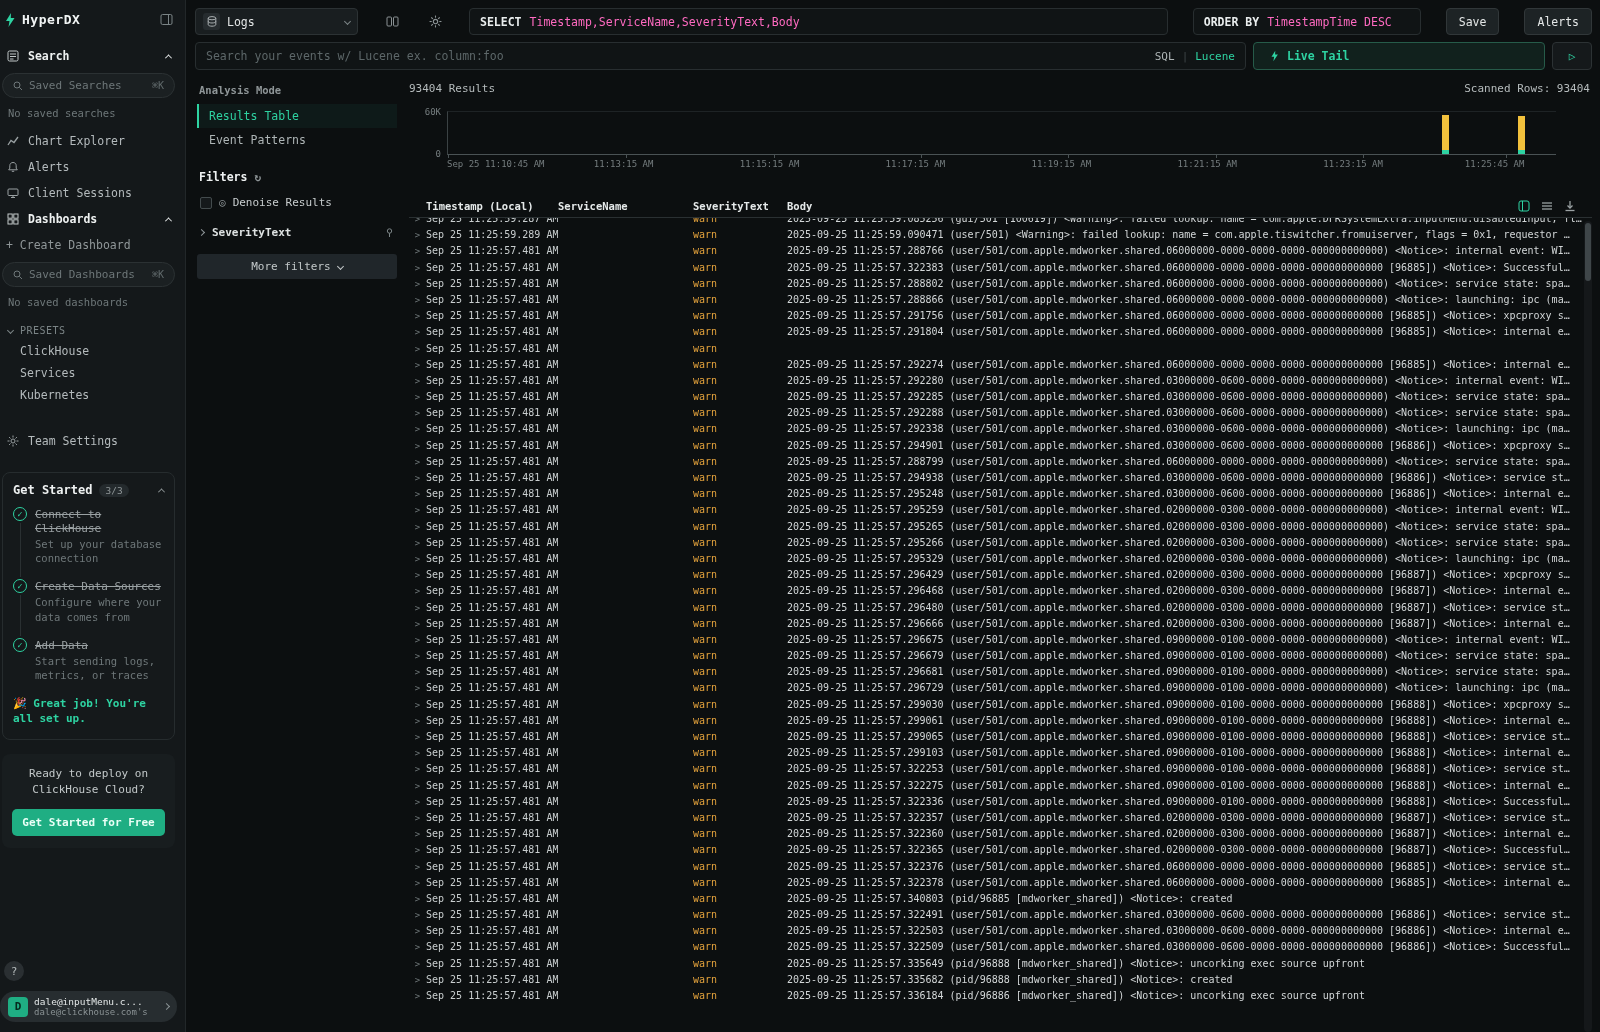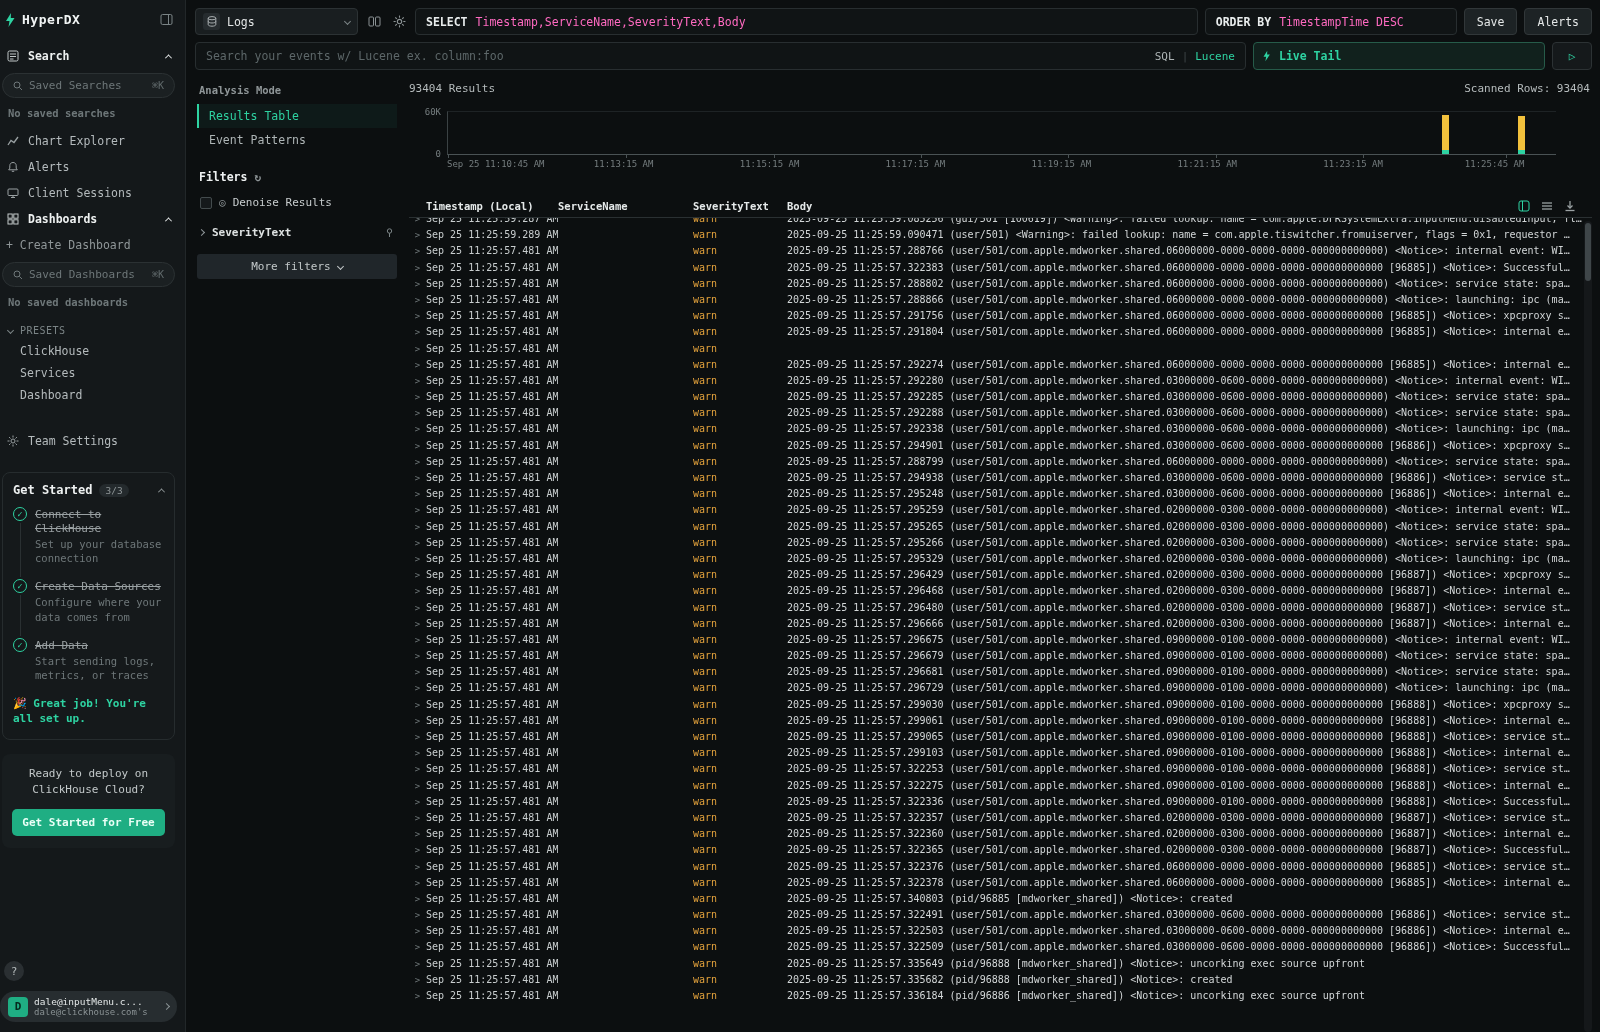--- a/index.html
+++ b/index.html
@@ -29,21 +29,21 @@
   .chev.up { transform:rotate(-135deg) translate(-1px,-1px); }
   .chev.down { transform:rotate(45deg); }
   .chev.right { transform:rotate(-45deg); }
   .ml-auto { margin-left:auto; }
   .pill {
     display:flex; align-items:center; gap:6px; margin:4px 2px;
     background:#1b2022; border:1px solid #2b3133; border-radius:14px;
     padding:5px 10px; color:#6e7779; font-size:11px;
   }
   .pill .kbd { margin-left:auto; color:#60696b; font-size:10px; }
-  .hint { color:#6e7779; font-size:10.5px; padding:5px 8px 9px 8px;font-weight:bold; }
+  .hint { color:#6e7779; font-size:10.5px; padding:5px 8px 9px 8px; }
   .presets-h { display:flex; align-items:center; gap:7px; color:#7b8486; font-size:10px; padding:8px 8px 4px 8px; letter-spacing:0.5px; }
   .preset-item { padding:4px 8px 4px 20px; color:#b4babc; font-size:11.5px; }
   .gs-card { border:1px solid #262c2e; border-radius:8px; padding:10px 10px 12px 10px; margin:18px 2px 0 2px; background:#15191b; }
   .gs-head { display:flex; align-items:center; gap:7px; margin-bottom:10px; }
   .gs-title { font-weight:bold; color:#eef1f1; font-size:12px; }
   .gs-badge { background:#242a2d; color:#8f9698; border-radius:8px; padding:1px 6px; font-size:9.5px; }
   .gs-step { display:flex; gap:8px; margin:0 0 14px 0; position:relative; }
   .gs-step:not(.last)::before { content:""; position:absolute; left:6.5px; top:16px; height:calc(100% - 4px); width:1px; background:#2a3032; }
   .check { width:14px; height:14px; min-width:14px; border-radius:50%; border:1px solid #2ed3a2; color:#2ed3a2; font-size:9px; display:flex; align-items:center; justify-content:center; background:#14181a; z-index:1; }
   .gs-step-title { color:#9aa1a3; font-size:11px; text-decoration:line-through; }
@@ -55,36 +55,36 @@
   .help-circle { margin-top:auto; width:20px; height:20px; border-radius:50%; background:#2a2f32; color:#b6bcbd; display:flex; align-items:center; justify-content:center; font-size:11px; margin-left:4px; }
   .user-card { margin-top:10px; background:#272d30; border-radius:16px; padding:5px 8px; display:flex; align-items:center; gap:6px; overflow:hidden; }
   .avatar { width:20px; height:20px; min-width:20px; border-radius:4px; background:#1fae83; color:#06291d; font-weight:bold; font-size:11px; display:flex; align-items:center; justify-content:center; }
   .user-lines { overflow:hidden; }
   .user-email { color:#e3e7e7; font-size:9.5px; white-space:nowrap; }
   .user-org { color:#8a9294; font-size:9px; white-space:nowrap; }
   .user-chev { margin-left:auto; color:#8a9294; }
 
   
   .main { flex:1; display:flex; flex-direction:column; min-width:0; padding:8px 8px 0 9px; }
-  .row1 { display:flex; gap:7px; height:27px; }
+  .row1 { display:flex; gap:25px; height:27px; }
   .row2 { display:flex; gap:7px; height:28px; margin-top:7px; }
   .source-select { width:163px; display:flex; align-items:center; gap:7px; background:#191e20; border:1px solid #2c3234; border-radius:4px; padding:0 7px; color:#e2e5e5; }
   .src-icon-box { width:17px; height:17px; background:#262c2f; border-radius:3px; display:flex; align-items:center; justify-content:center; }
   .icon-btn { display:flex; align-items:center; justify-content:center; color:#8b9294; width:18px; }
   .query-bar { flex:1; display:flex; align-items:center; gap:8px; background:#101415; border:1px solid #282e30; border-radius:4px; padding:0 10px; min-width:0; overflow:hidden; white-space:nowrap; }
-  .order-bar { width:252px; display:flex; align-items:center; gap:8px; background:#101415; border:1px solid #282e30; border-radius:4px; padding:0 10px; white-space:nowrap; overflow:hidden; }
+  .order-bar { width:228px; display:flex; align-items:center; gap:8px; background:#101415; border:1px solid #282e30; border-radius:4px; padding:0 10px; white-space:nowrap; overflow:hidden; }
   .kw { color:#e9eded; font-weight:bold; }
   .qval { color:#ff6ac1; }
   .btn { background:#1d2325; border:1px solid #313739; border-radius:4px; color:#e4e7e7; font-size:11.5px; padding:0 12px; display:flex; align-items:center; font-family:inherit; }
   .search-wrap { flex:1; display:flex; align-items:center; gap:8px; background:#101415; border:1px solid #282e30; border-radius:4px; padding:0 10px; min-width:0; }
   .search-field { flex:1; background:transparent; border:none; outline:none; color:#c7cccd; font-family:inherit; font-size:11.5px; min-width:0; }
   .search-field::placeholder { color:#5d6769; }
   .lang-toggle { display:flex; gap:7px; align-items:center; font-size:11px; }
   .lang-sql { color:#aeb5b6; } .lang-sep { color:#3e4547; } .lang-lucene { color:#2ed3a2; }
-  .live-tail { width:292px; display:flex; align-items:center; gap:8px; background:#11211d; border:1px solid #265b49; border-radius:4px; color:#2ed3a2; font-weight:bold; padding:0 8px; font-family:inherit; font-size:11.5px; }
+  .live-tail { width:292px; display:flex; align-items:center; gap:8px; background:#11211d; border:1px solid #265b49; border-radius:4px; color:#2ed3a2; font-weight:bold; padding:0 16px; font-family:inherit; font-size:11.5px; }
   .play-btn { width:40px; display:flex; align-items:center; justify-content:center; background:#15191b; border:1px solid #2c3234; border-radius:4px; color:#2ed3a2; font-size:11px; }
 
   .content { flex:1; display:flex; margin-top:12px; min-height:0; }
 
   
   .analysis { width:214px; min-width:214px; padding:2px 12px 0 2px; }
   .a-label { color:#8f9698; font-size:10.5px; font-weight:bold; margin:0 0 8px 2px; }
   .mode { padding:5px 10px; font-size:11.5px; color:#aeb5b6; border-left:2px solid transparent; }
   .mode.active { color:#2ed3a2; border-left-color:#2ed3a2; background:rgba(46,211,162,0.06); }
   .filters-h { margin-top:18px; display:flex; align-items:flex-end; gap:7px; color:#eef1f1; font-weight:bold; font-size:11.5px; padding-left:2px; }
@@ -235,21 +235,21 @@
       <span class="kbd">⌘K</span>
     </div>
     <div class="hint">No saved dashboards</div>
 
     <div class="presets-h">
       <span class="chev down"></span>
       <span>PRESETS</span>
     </div>
     <div class="preset-item">ClickHouse</div>
     <div class="preset-item">Services</div>
-    <div class="preset-item">Dashboard</div>
+    <div class="preset-item">Kubernetes</div>
 
     <div class="nav-item" style="margin-top:22px;">
       <span class="nav-ic">
         <svg width="12" height="12" viewBox="0 0 12 12">
             <circle cx="6" cy="6" r="2" fill="none" stroke="#9aa1a3"></circle>
             <g stroke="#9aa1a3">
               <line x1="6" y1="0.5" x2="6" y2="2.5"></line>
               <line x1="6" y1="9.5" x2="6" y2="11.5"></line>
               <line x1="0.5" y1="6" x2="2.5" y2="6"></line>
               <line x1="9.5" y1="6" x2="11.5" y2="6"></line>

